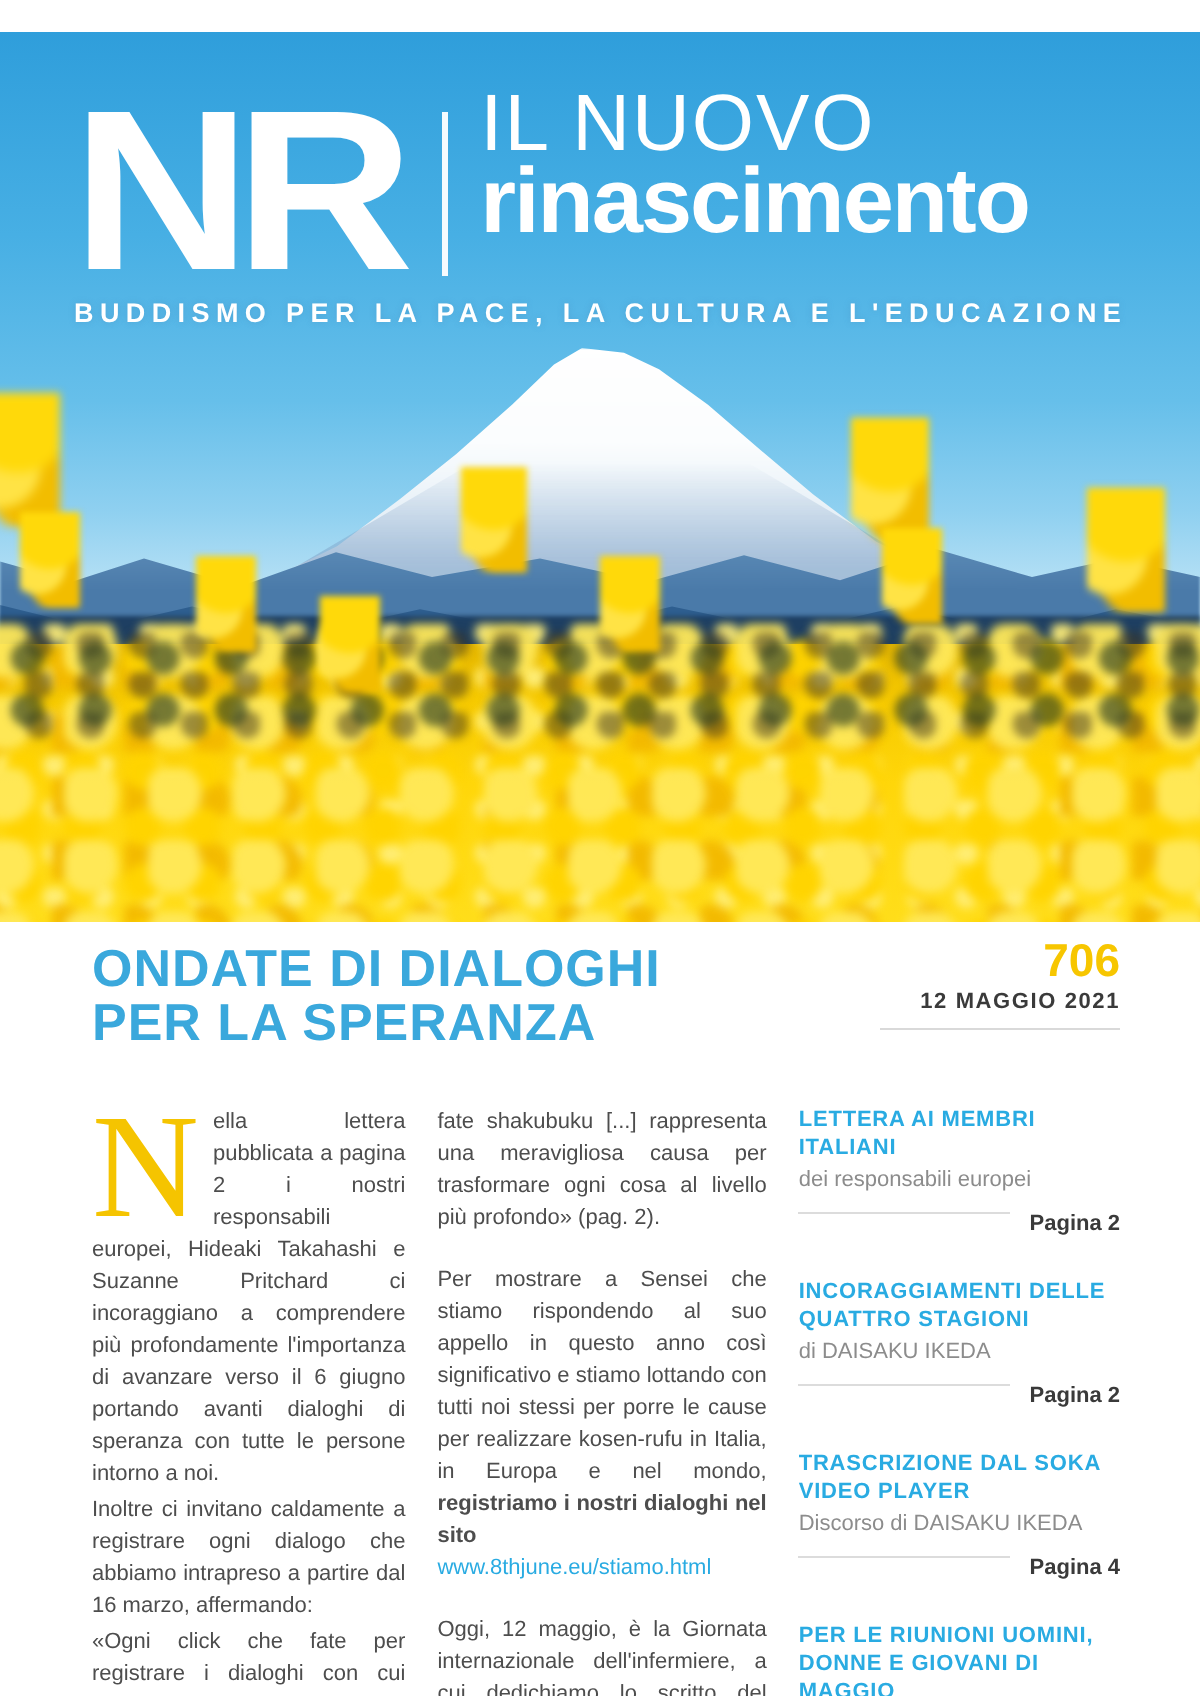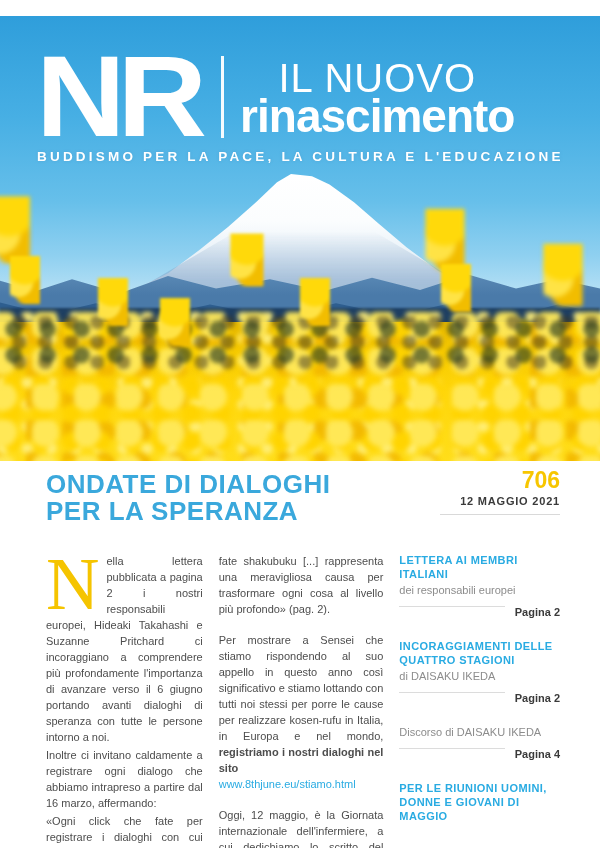--- a/index.html
+++ b/index.html
@@ -81,21 +81,21 @@
   }
 
   
   .masthead { position:absolute; left:0; top:0; width:600px; color:#fff; }
   .logo-row { position:absolute; left:36px; top:18px; display:flex; align-items:flex-start; }
   .logo {
     font-size:124px; font-weight:800; letter-spacing:-8px; line-height:1;
     color:#fff; transform:scaleY(.92);
   }
   .logo-rule { width:3px; height:82px; background:rgba(255,255,255,.95); margin:22px 16px 0 22px; }
-  .mast-title { margin-top:24px;text-align:center; }
+  .mast-title { margin-top:8px; }
   .mast-title .t1 { font-size:40px; font-weight:300; letter-spacing:1px; line-height:1.0; }
   .mast-title .t2 { font-size:46px; font-weight:700; letter-spacing:-1px; line-height:0.82; }
   .tagline {
     position:absolute; left:37px; top:133px;
     font-size:13.5px; font-weight:700; letter-spacing:3.2px; color:#fff;
     text-shadow:0 0 3px rgba(70,140,190,.4);
     white-space:nowrap;
   }
 
   
@@ -208,20 +208,21 @@
         <div class="toc-item">
           <div class="toc-title">INCORAGGIAMENTI DELLE QUATTRO STAGIONI</div>
           <div class="toc-sub">di DAISAKU IKEDA</div>
           <div class="toc-page-row">
             <div class="toc-rule"></div>
             <span class="toc-page">Pagina 2</span>
           </div>
         </div>
 
         <div class="toc-item">
+          <div class="toc-title">TRASCRIZIONE DAL SOKA VIDEO PLAYER</div>
           <div class="toc-sub">Discorso di DAISAKU IKEDA</div>
           <div class="toc-page-row">
             <div class="toc-rule"></div>
             <span class="toc-page">Pagina 4</span>
           </div>
         </div>
 
         <div class="toc-item">
           <div class="toc-title">PER LE RIUNIONI UOMINI, DONNE E GIOVANI DI MAGGIO</div>
 

